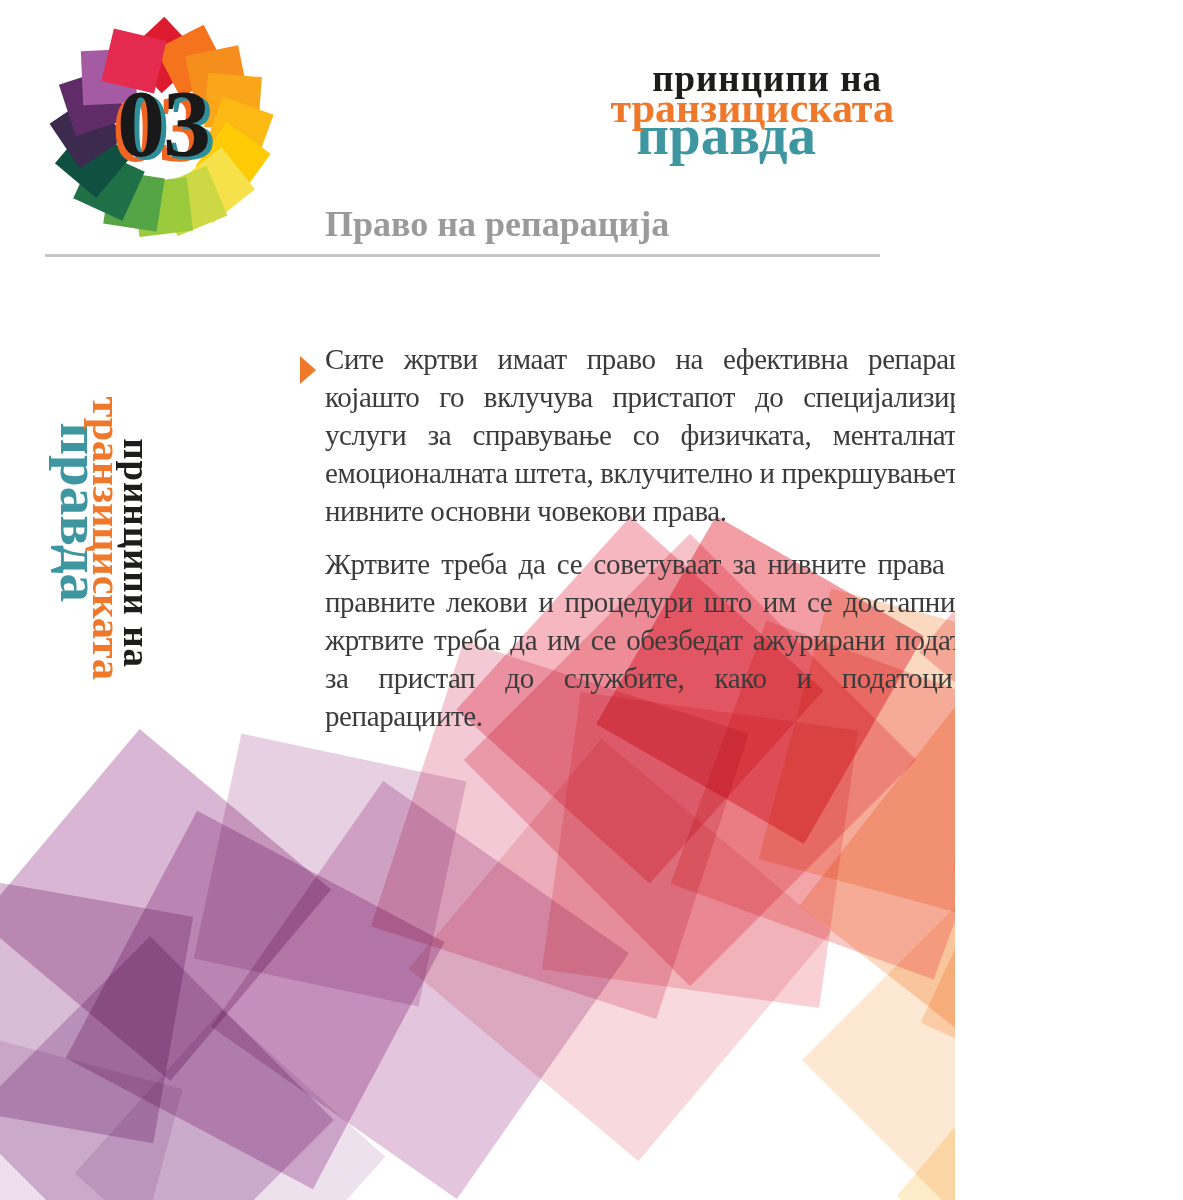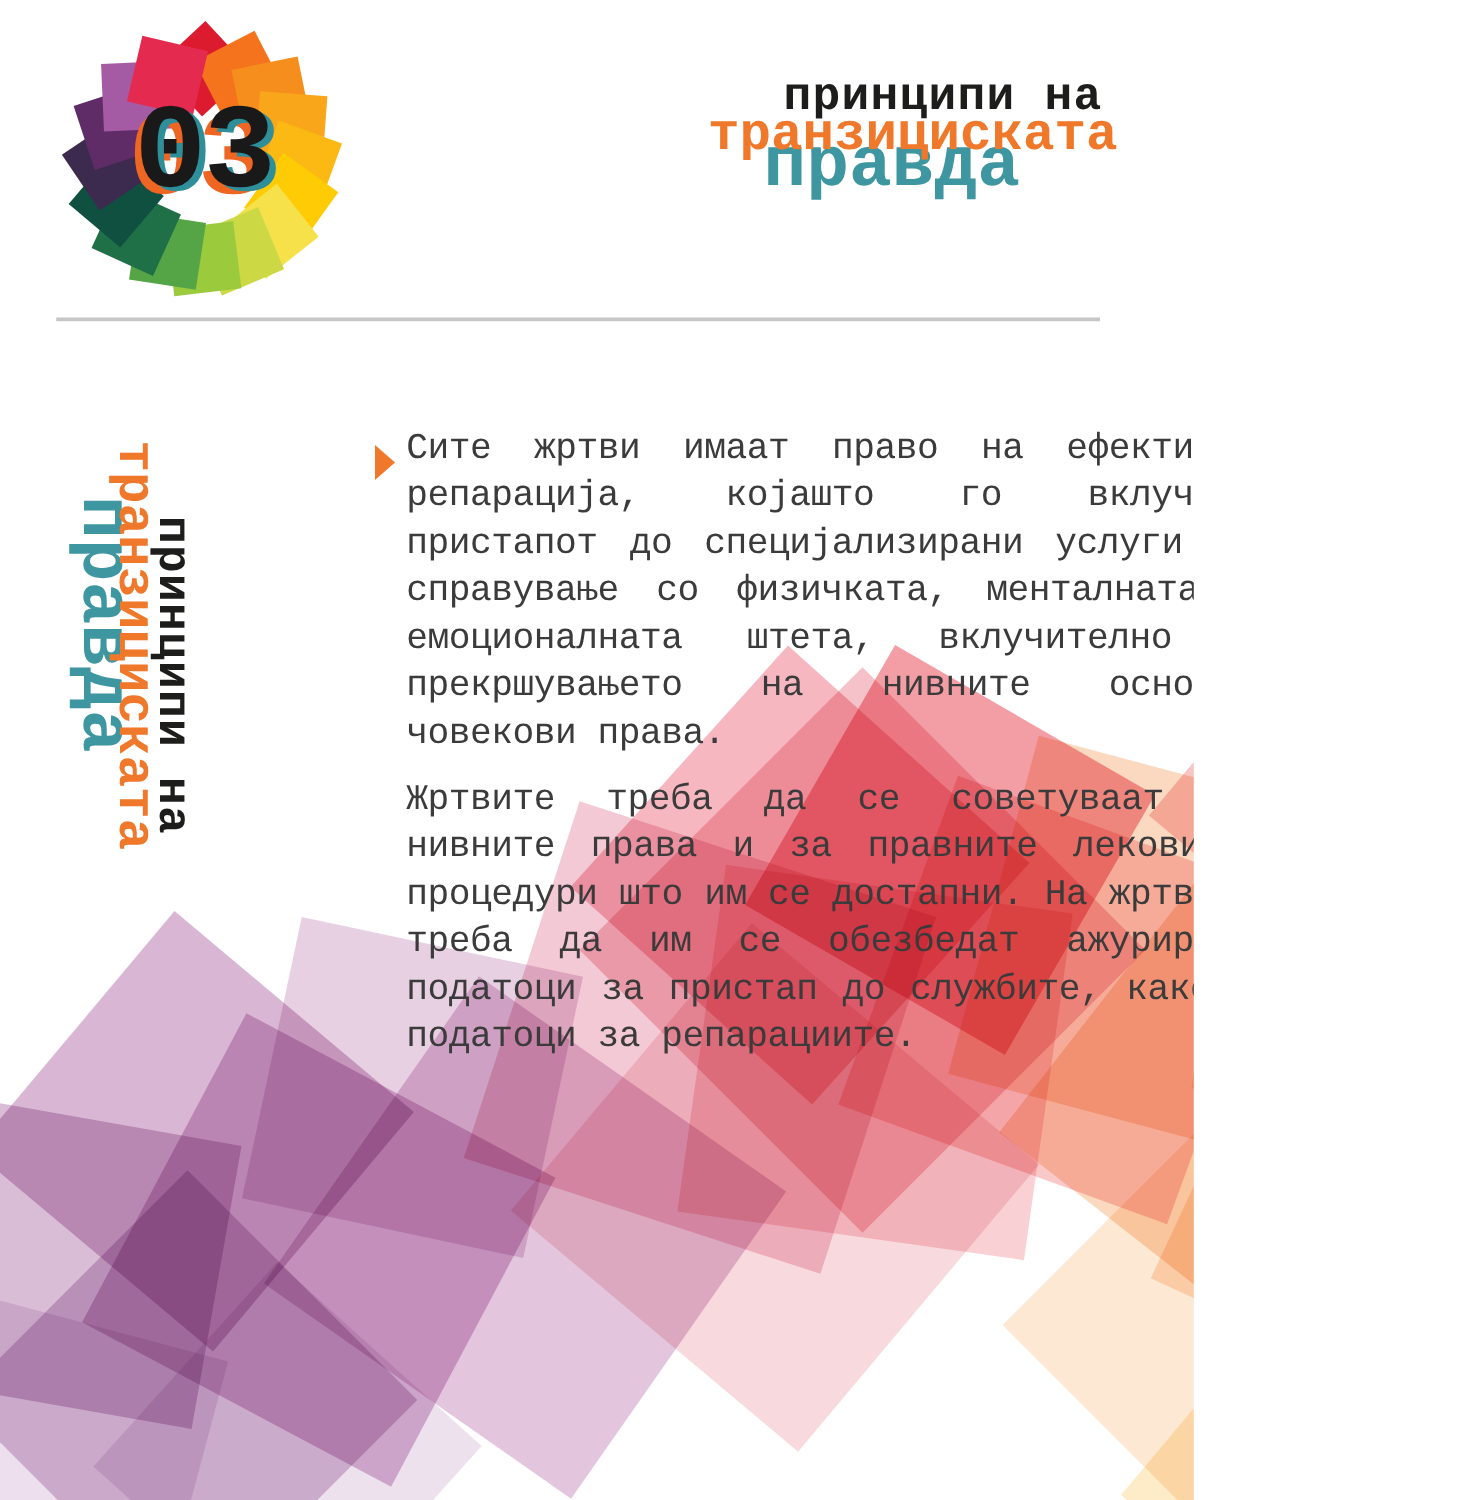--- a/index.html
+++ b/index.html
@@ -1,18 +1,18 @@
 <!DOCTYPE html>
 <html><head>
 <meta charset="utf-8">
 <style>
   html,body{margin:0;padding:0;background:#fff;}
   .canvas{
     position:relative;width:955px;height:1200px;overflow:hidden;background:#ffffff;
-    font-family:Liberation Mono, monospace;
+    font-family:Liberation Serif, serif;
   }
   
   .bg{position:absolute;inset:0;}
   .bg .sq{position:absolute;mix-blend-mode:multiply;}
   
   .wheel{position:absolute;left:48px;top:16px;width:230px;height:230px;}
   .wheel .wsq{position:absolute;width:54px;height:54px;}
   .wheel .num{
     position:absolute;left:0;top:60px;width:230px;text-align:center;
     font-size:96px;font-weight:800;letter-spacing:-2px;color:#191919;line-height:1;
@@ -100,20 +100,21 @@
     <span class="t2">транзициската</span>
     <span class="t3">правда</span>
   </div>
 
   <div class="title-stack vertical">
     <span class="t1">принципи на</span>
     <span class="t2">транзициската</span>
     <span class="t3">правда</span>
   </div>
 
+  <div class="subtitle">Право на репарација</div>
   <div class="rule"></div>
 
   <div class="bullet"></div>
   <div class="content">
     <p>Сите жртви имаат право на ефективна репарација, којашто го вклучува пристапот до специјализирани услуги за справување со физичката, менталната и емоционалната штета, вклучително и прекршувањето на нивните основни човекови права.</p>
     <p>Жртвите треба да се советуваат за нивните права и за правните лекови и процедури што им се достапни. На жртвите треба да им се обезбедат ажурирани податоци за пристап до службите, како и податоци за репарациите.</p>
   </div>
 
   <div class="sunwrap">
     <div class="orange-square"></div>

